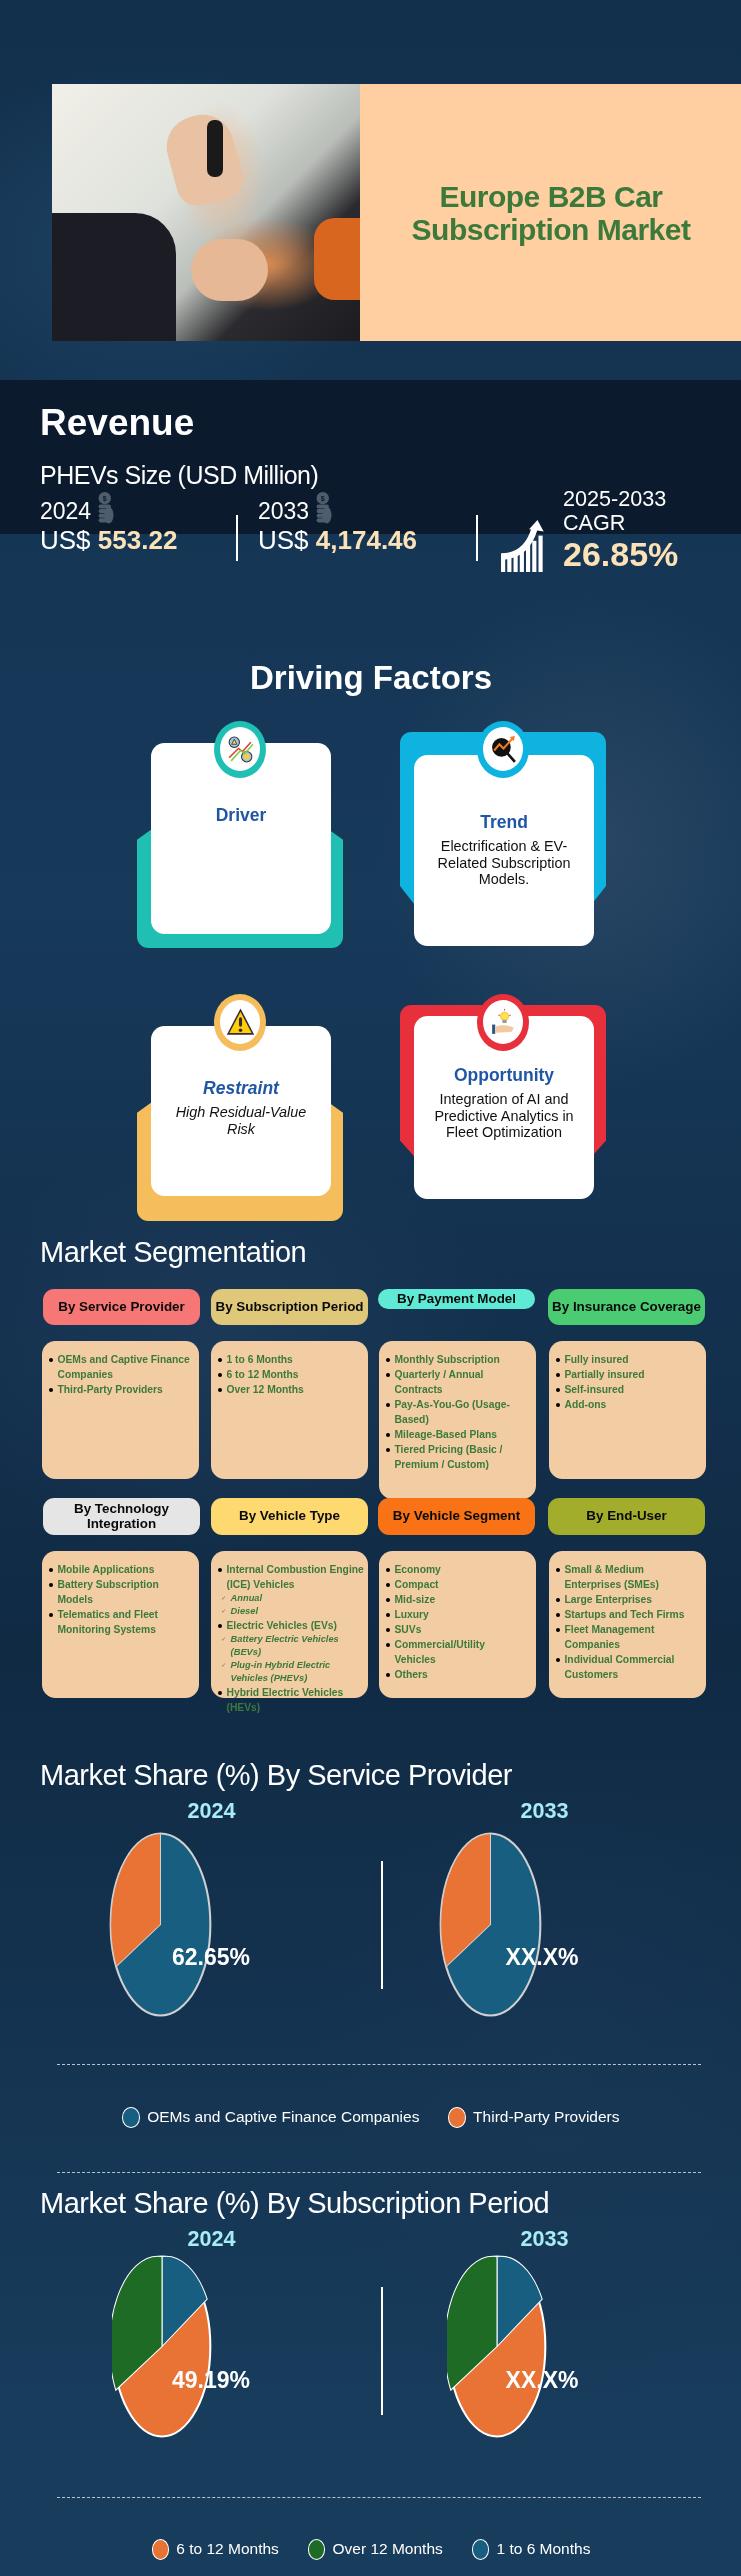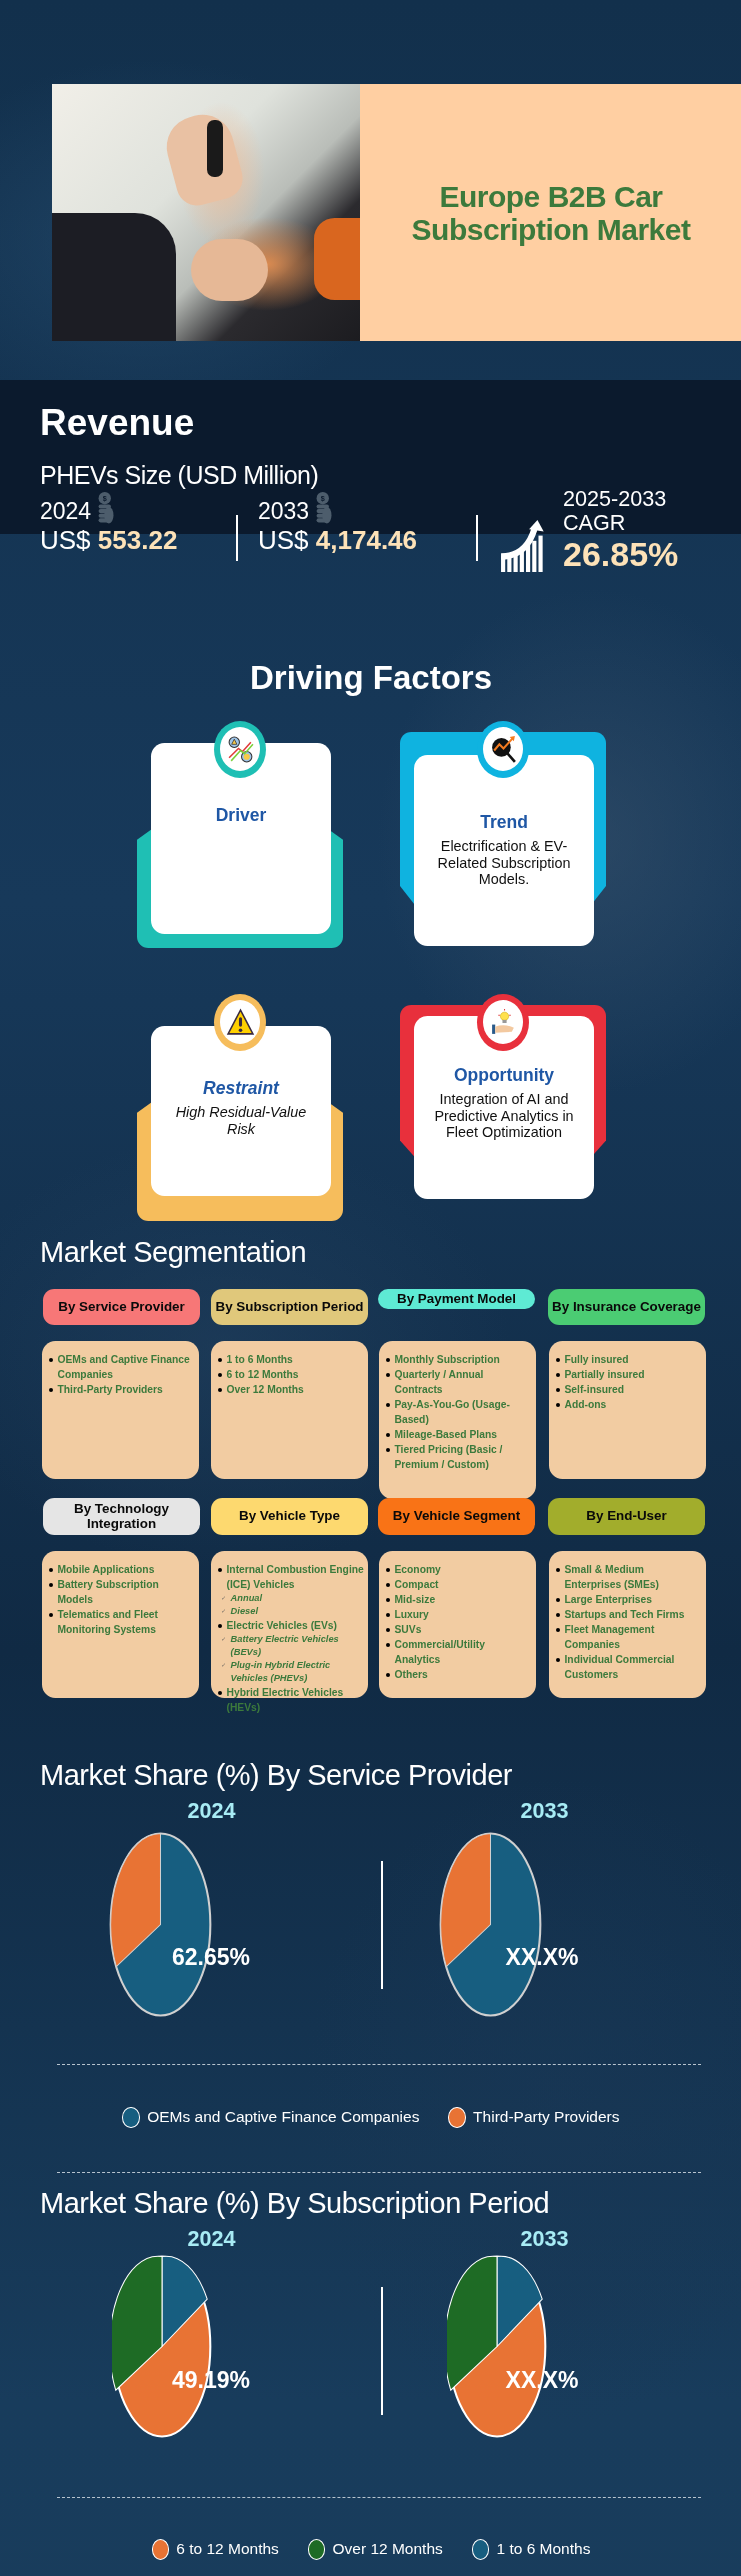--- a/index.html
+++ b/index.html
@@ -321,21 +321,21 @@
     <li>Hybrid Electric Vehicles (HEVs)</li>
   </ul>
 </div>
 <div class="seg-body" style="left:379px; top:1551px; height:147px;">
   <ul>
     <li>Economy</li>
     <li>Compact</li>
     <li>Mid-size</li>
     <li>Luxury</li>
     <li>SUVs</li>
-    <li>Commercial/Utility Analytics</li>
+    <li>Commercial/Utility Vehicles</li>
     <li>Others</li>
   </ul>
 </div>
 <div class="seg-body" style="left:549px; top:1551px; height:147px;">
   <ul>
     <li>Small &amp; Medium Enterprises (SMEs)</li>
     <li>Large Enterprises</li>
     <li>Startups and Tech Firms</li>
     <li>Fleet Management Companies</li>
     <li>Individual Commercial Customers</li>

